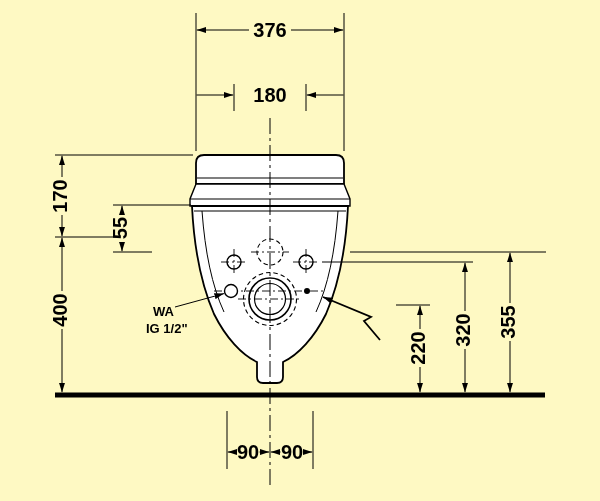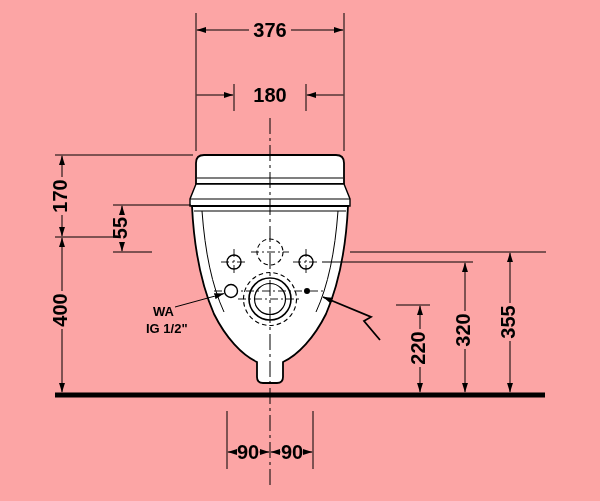--- a/index.html
+++ b/index.html
@@ -1,16 +1,16 @@
 <!DOCTYPE html>
 <html><head>
 <meta charset="utf-8">
 <style>
   html,body { margin:0; padding:0; background:#ffffff; }
-  .stage { position:relative; width:600px; height:501px; background:#fca5a5; overflow:hidden; }
+  .stage { position:relative; width:600px; height:501px; background:#fef9c3; overflow:hidden; }
   svg { display:block; }
   .outline { stroke:#000000; stroke-width:1.8; fill:#ffffff; }
   .detail  { stroke:#000000; stroke-width:1.2; fill:none; }
   .thin    { stroke:#000000; stroke-width:1;   fill:none; }
   .ext     { stroke:#000000; stroke-width:1;   fill:none; }
   .dim     { stroke:#000000; stroke-width:1;   fill:none; }
   .cl      { stroke:#000000; stroke-width:1;   stroke-dasharray:16 4 3 4; fill:none; }
   .cl2     { stroke:#000000; stroke-width:0.9; stroke-dasharray:8 3 2 3;  fill:none; }
   .dash    { stroke:#000000; stroke-width:1.1; stroke-dasharray:4.5 3;    fill:none; }
   .bolt    { stroke:#000000; stroke-width:1.8; fill:none; }

